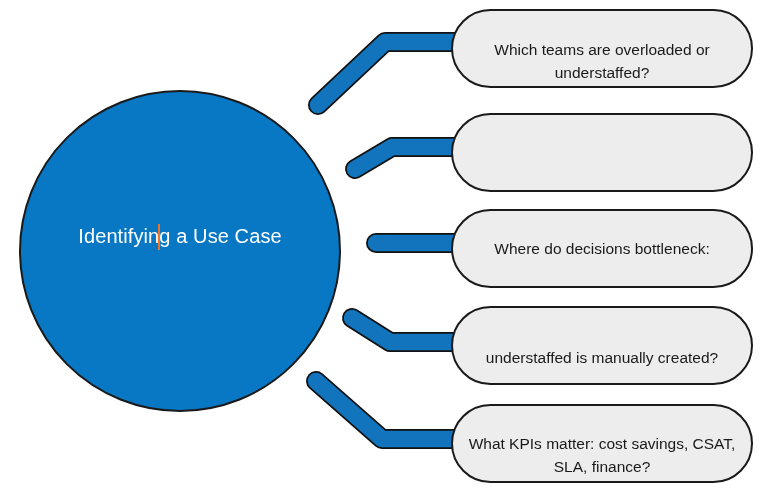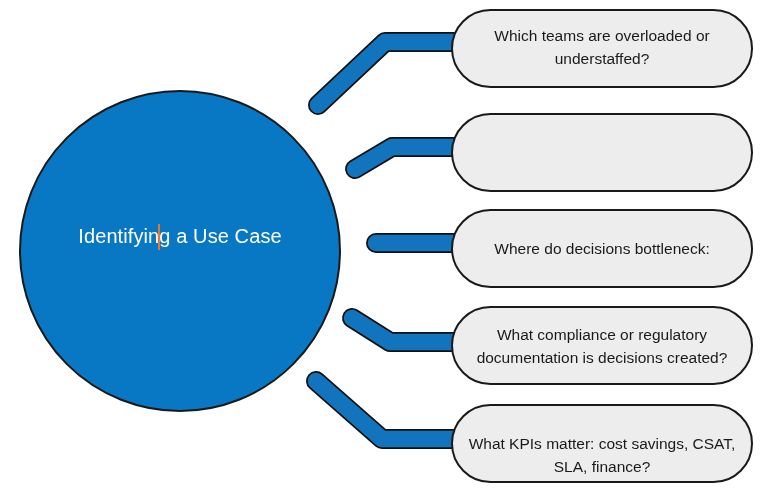--- a/index.html
+++ b/index.html
@@ -113,38 +113,38 @@
     </g>
 
   </svg>
 
   <div class="hub-label">
     <span>Identifying a Use Case</span>
   </div>
 
   <div class="text-caret"></div>
 
-  <div class="callout-label" style="left:452px; top:8px; width:300px; height:77px;">
+  <div class="callout-label" style="left:452px; top:22px; width:300px; height:77px;">
     <span>
       <span>Which teams are overloaded or</span><br>
       <span>understaffed?</span>
     </span>
   </div>
 
 
   <div class="callout-label" style="left:452px; top:210px; width:300px; height:77px;">
     <span>
       <span>Where do decisions bottleneck:</span><br>
     </span>
   </div>
 
   <div class="callout-label" style="left:452px; top:307px; width:300px; height:77px; padding:0 6px;">
     <span>
-      <span>What compliance or regulatory</span><br>
-      <span>documentation is decisions created?</span>
+      <br>
+      <span>understaffed is manually created?</span>
     </span>
   </div>
 
   <div class="callout-label" style="left:452px; top:405px; width:300px; height:99px; padding:0 6px;">
     <span>
       <span>What KPIs matter: cost savings, CSAT,</span><br>
       <span>SLA, finance?</span>
     </span>
   </div>
 

